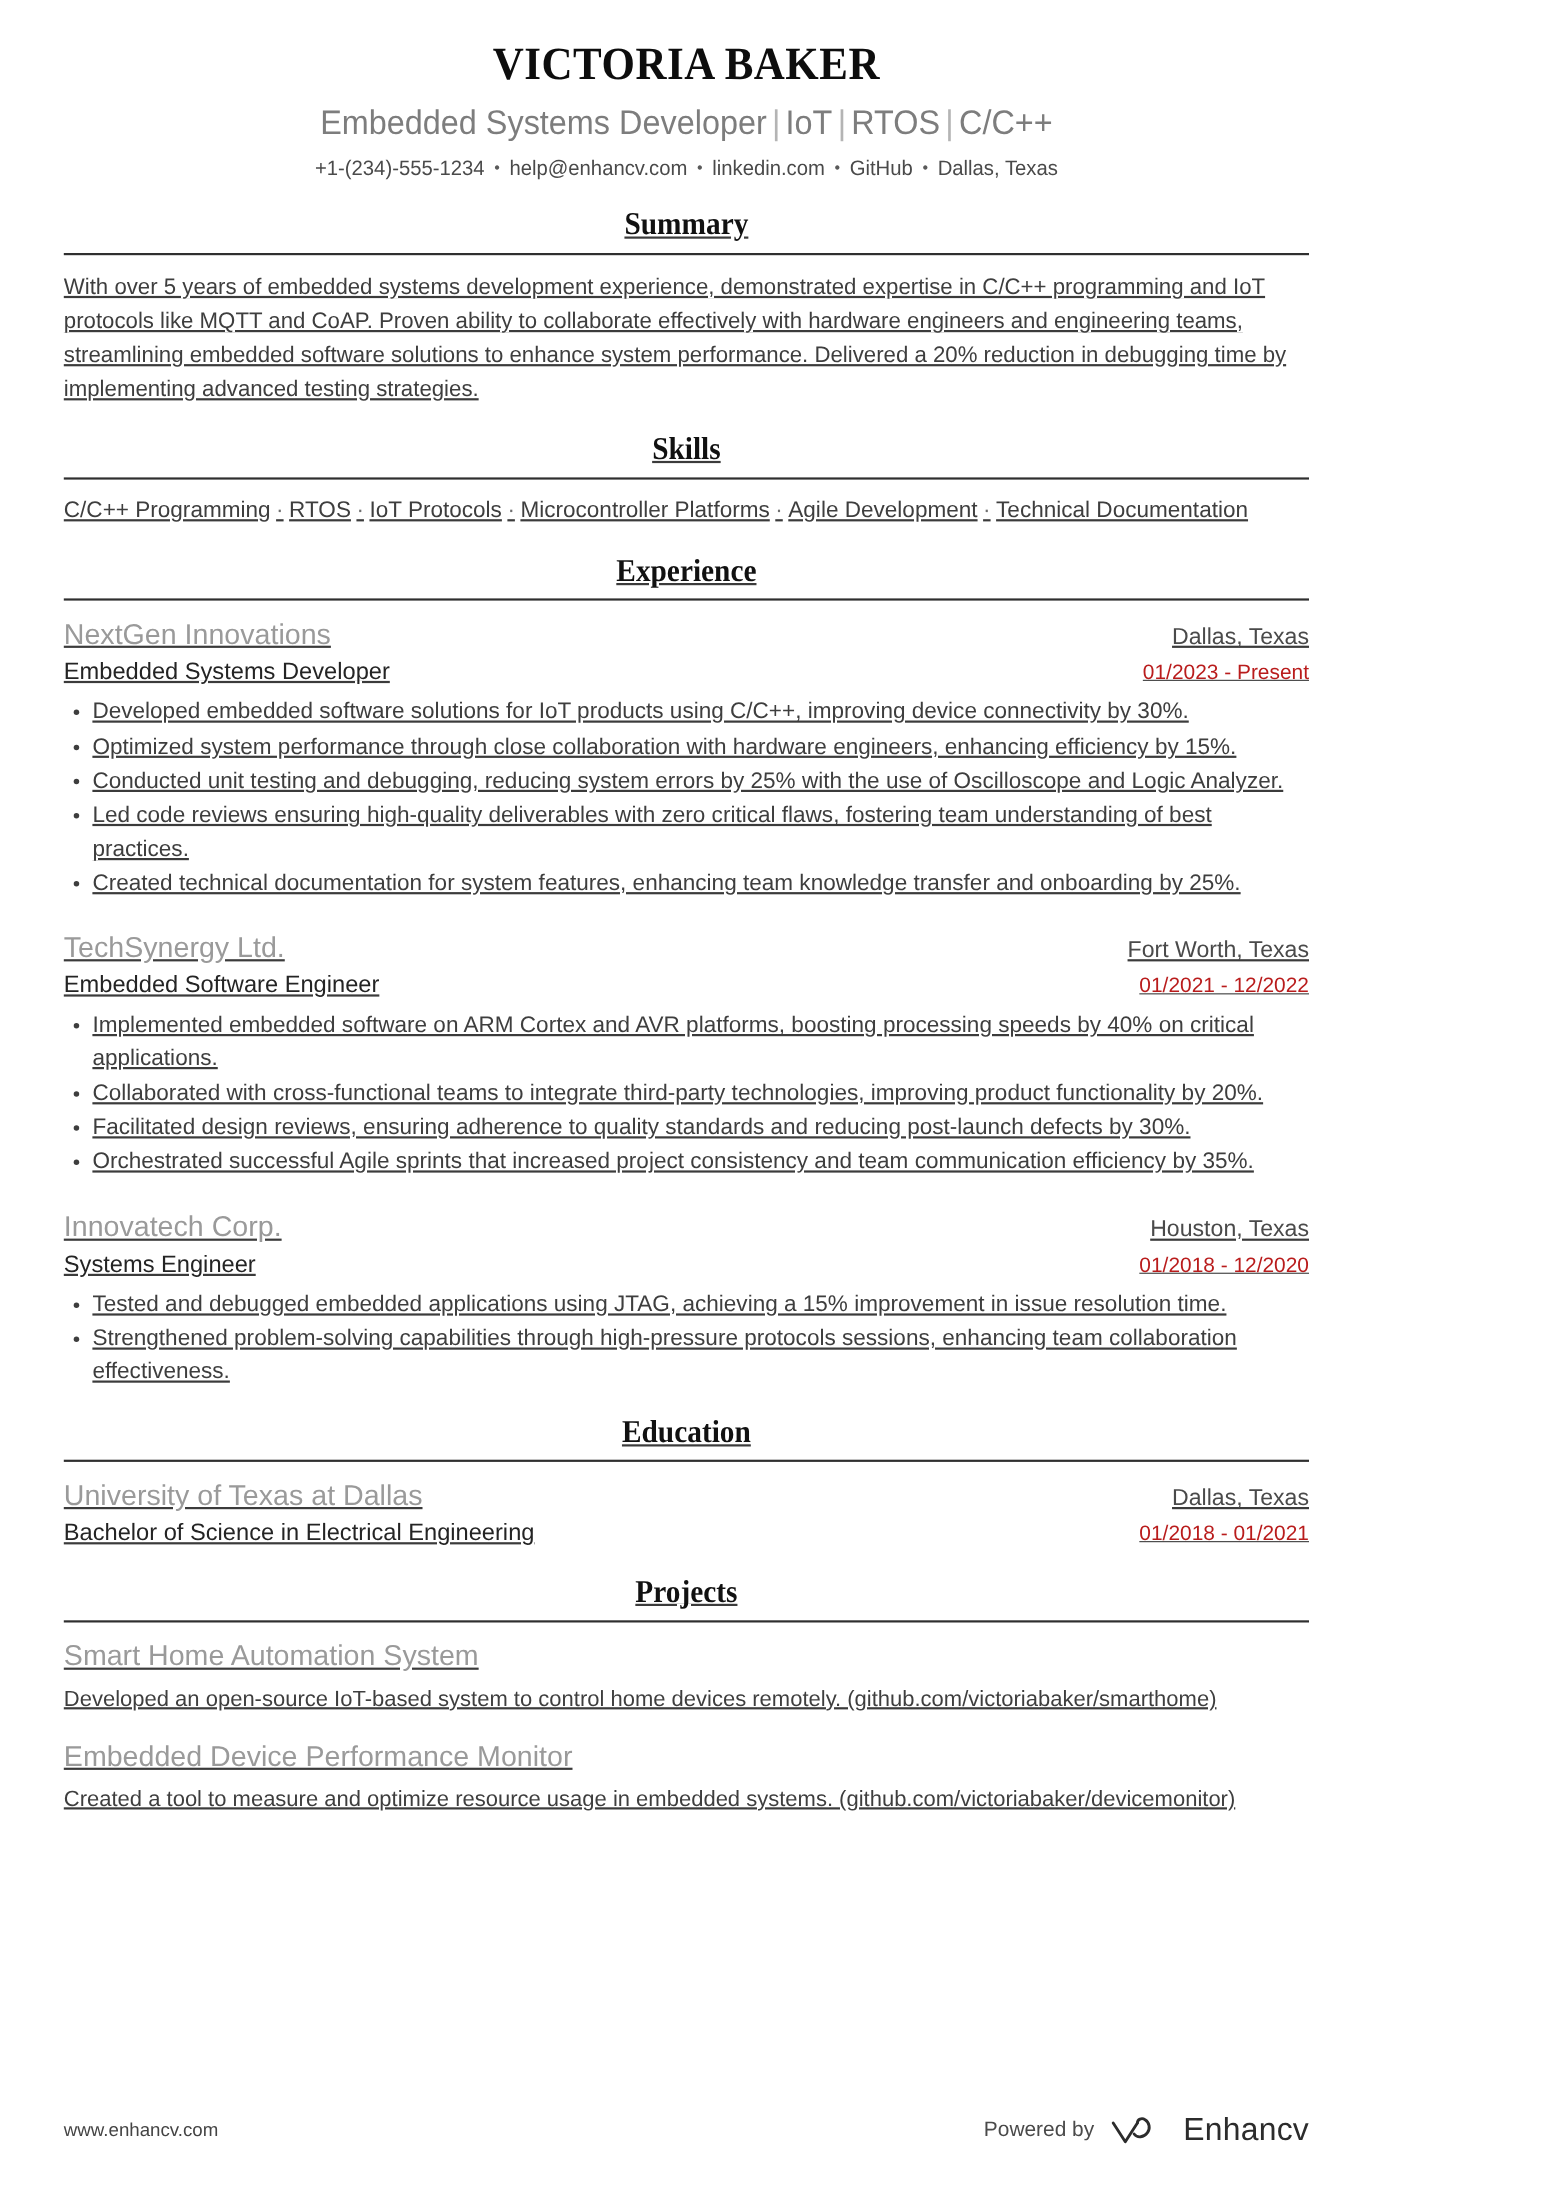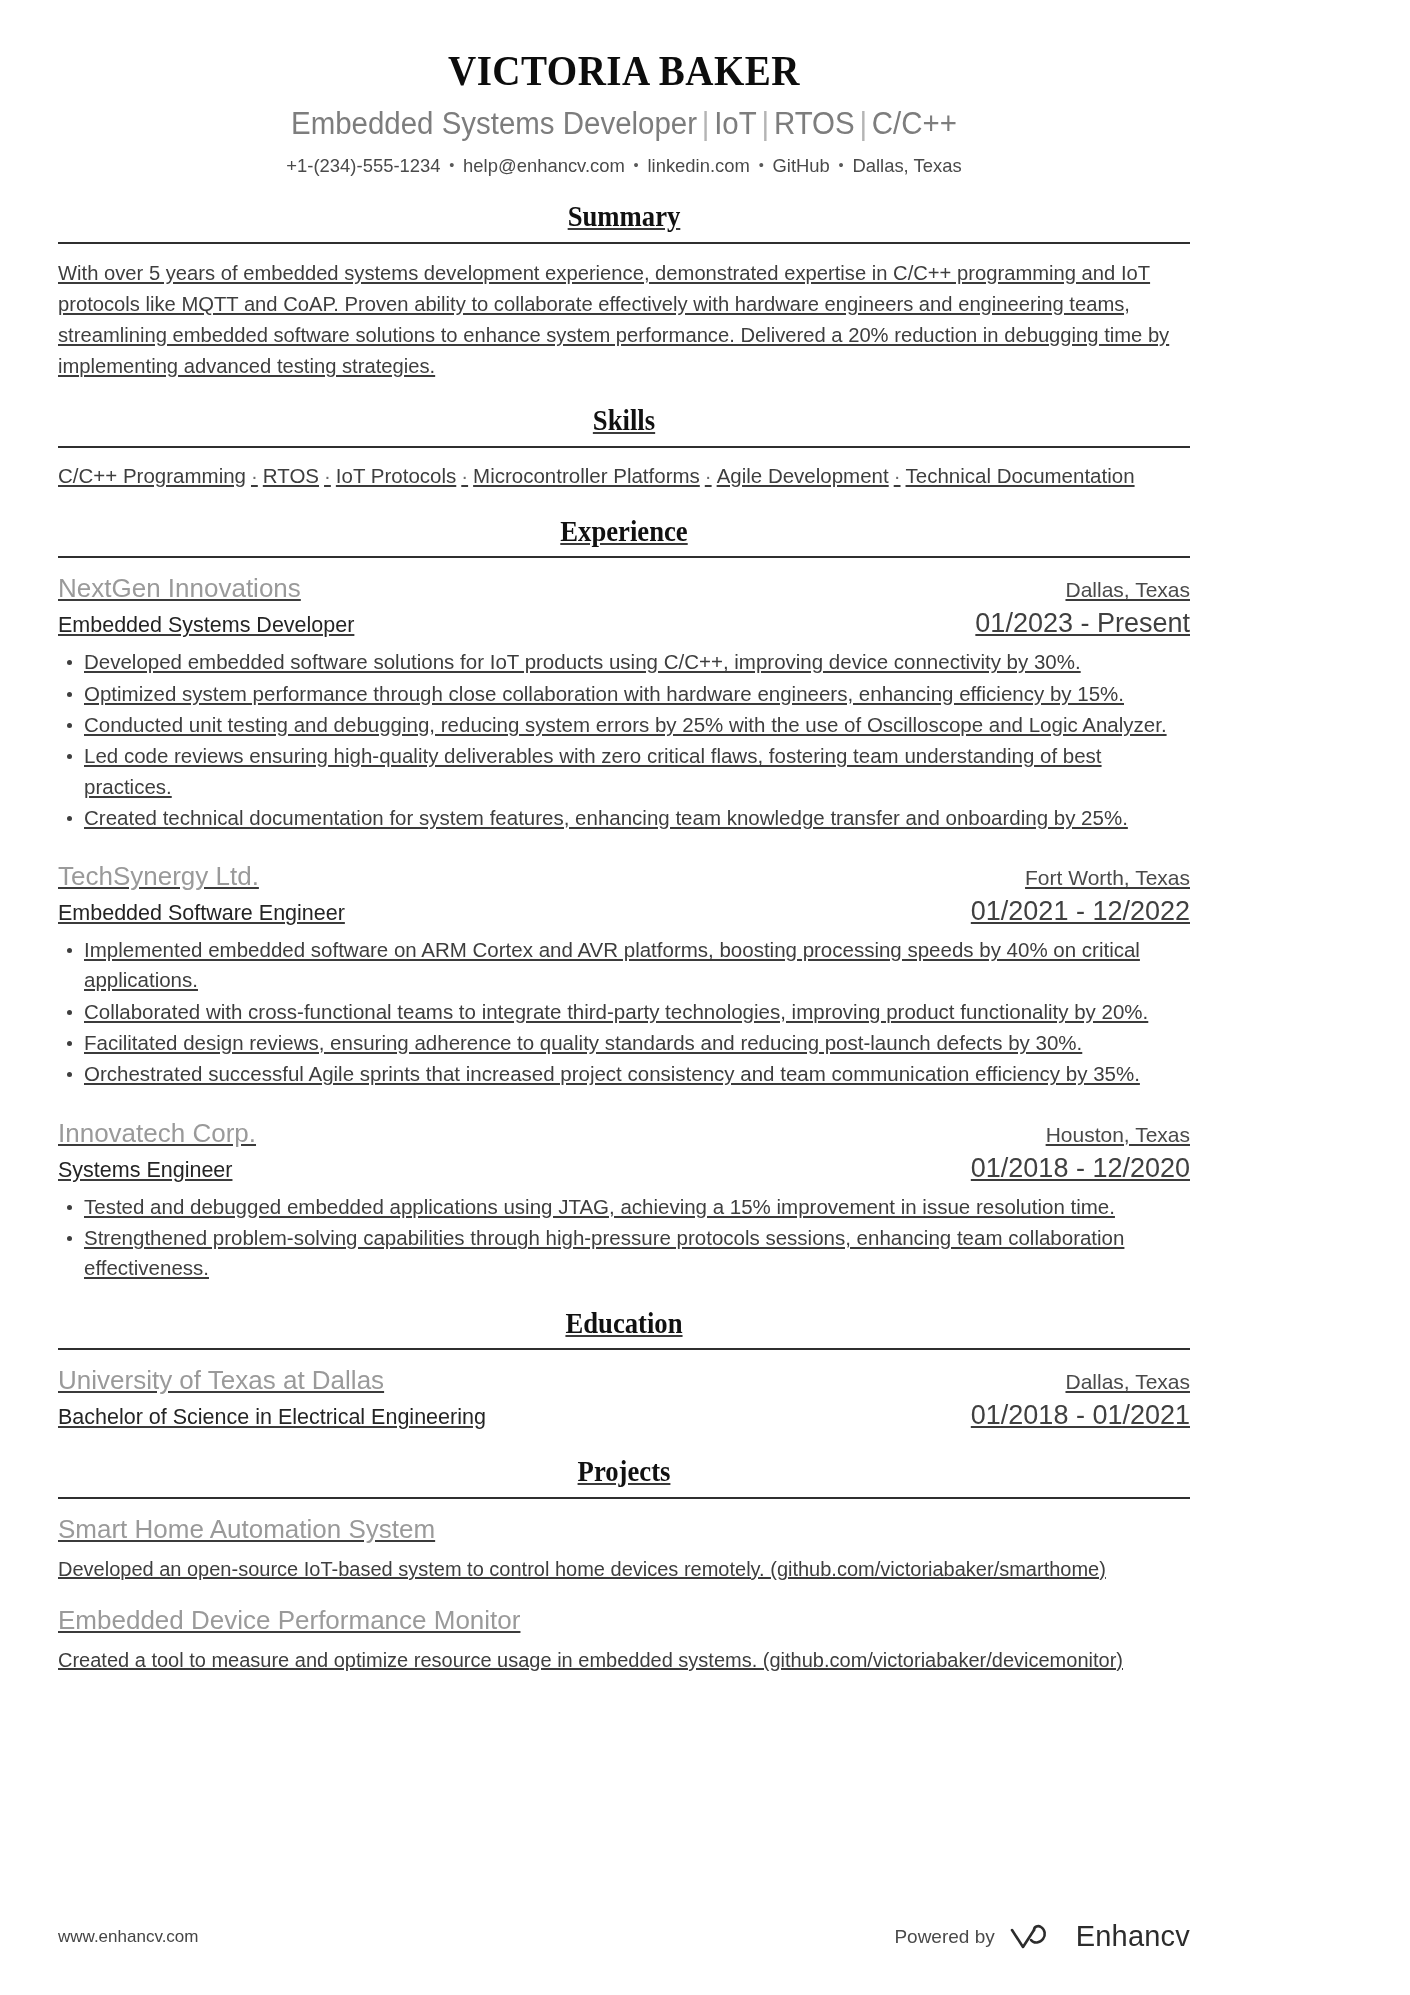--- a/index.html
+++ b/index.html
@@ -12,21 +12,21 @@
     height: 1995px;
     font-family: "Liberation Sans", sans-serif;
     color: #3b3b3b;
     position: relative;
     overflow: hidden;
   }
   .page {
     width: 1248px;
     height: 1995px;
     box-sizing: border-box;
-    padding: 12px 58px;
+    padding: 0 58px;
     position: relative;
   }
 
   
   .header {
     padding-top: 36px;
     text-align: center;
   }
   .name {
     font-family: "Liberation Serif", serif;
@@ -145,23 +145,23 @@
     width: 100%;
     margin-top: 2px;
   }
   .role {
     font-size: 21.5px;
     font-weight: 400;
     color: #242424;
     line-height: 1.35;
   }
   .dates {
-    font-size: 27px;
-    font-weight: 300;
-    color: #404040;
+    font-size: 19px;
+    font-weight: 300;
+    color: #b91c1c;
     white-space: nowrap;
     padding-left: 24px;
   }
   ul.bullets {
     list-style: none;
     margin: 7px 0 0 0;
     padding: 0;
   }
   ul.bullets li {
     position: relative;

